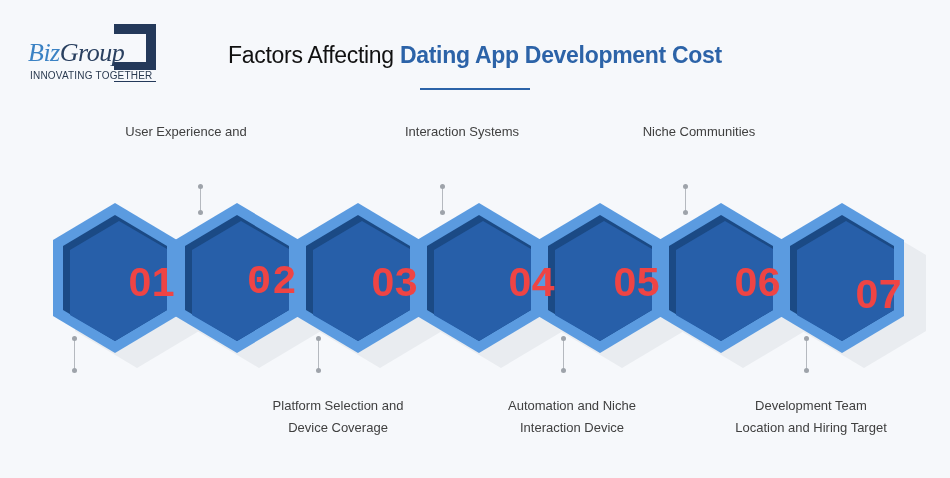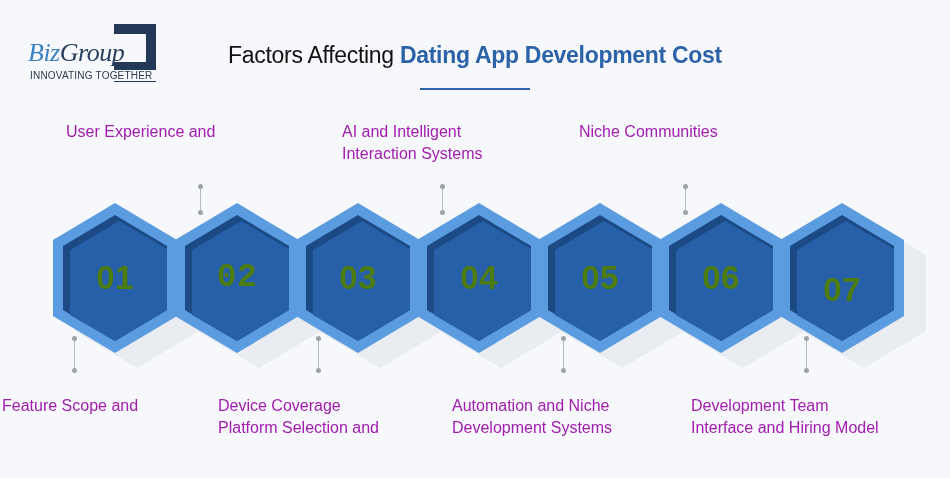--- a/index.html
+++ b/index.html
@@ -7,26 +7,26 @@
          font-family:"Liberation Sans", "DejaVu Sans", sans-serif; }
   .logo { position:absolute; left:24px; top:24px; width:132px; height:60px; }
   .logo-box2 { position:absolute; left:90px; top:0; width:42px; height:58px; background:#24395a; }
   .logo-box3 { position:absolute; left:66px; top:10px; width:56px; height:28px; background:#f6f8fb; }
   .logo-text { position:absolute; left:4px; top:14px; font-family:Liberation Serif, serif; font-style:italic; font-size:26px; color:#2a4060; letter-spacing:-0.5px; background:transparent; }
   .logo-text .biz { color:#3b82c4; }
   .logo-tag { position:absolute; left:6px; top:46px; font-size:10px; color:#2a3a50; letter-spacing:0.2px; background:#f6f8fb; padding-right:3px; }
   .title { position:absolute; left:0; width:950px; top:42px; text-align:center; font-size:23px; letter-spacing:-0.3px; color:#111; }
   .title .hl { color:#2c63a8; font-weight:bold; }
   .underline { position:absolute; left:420px; top:88px; width:110px; height:2px; background:#2c63a8; }
-  .label { position:absolute; width:240px; font-size:16px; line-height:22px; color:#a21caf; }
+  .label { position:absolute; width:240px; text-align:center; font-size:13px; line-height:22px; color:#404040; }
   .conn { position:absolute; width:1px; background:#b5b9bf; }
   .conn::before, .conn::after { content:""; position:absolute; left:-2px; width:5px; height:5px; border-radius:50%; background:#9ea3aa; }
   .conn::before { top:-2px; } .conn::after { bottom:-2px; }
   svg.hexes { position:absolute; left:0; top:0; }
-  .num { position:absolute; width:120px; text-align:center; top:259px; font-size:33px; font-weight:bold; color:#4d7c0f; letter-spacing:0.5px; }
+  .num { position:absolute; width:120px; text-align:right; top:259px; font-size:41px; font-weight:bold; color:#ef4444; letter-spacing:0.5px; }
 </style>
 </head>
 <body>
 
 <div class="logo">
   <div class="logo-box2"></div>
   <div class="logo-box3"></div>
   <div class="logo-text"><span class="biz">Biz</span><span>Group</span></div>
   <div class="logo-tag">INNOVATING TOGETHER</div>
 </div>
@@ -34,41 +34,39 @@
 <div class="title">
   <span>Factors Affecting</span>
   <span class="hl">Dating App Development Cost</span>
 </div>
 <div class="underline"></div>
 
 <div class="label" style="left:66px; top:121px;">
   <div>User Experience and</div>
 </div>
 <div class="label" style="left:342px; top:121px;">
-  <div>AI and Intelligent</div>
   <div>Interaction Systems</div>
 </div>
 <div class="label" style="left:579px; top:121px;">
   <div>Niche Communities</div>
 </div>
 
 <div class="label" style="left:2px; top:395px;">
-  <div>Feature Scope and</div>
 </div>
 <div class="label" style="left:218px; top:395px;">
+  <div>Platform Selection and</div>
   <div>Device Coverage</div>
-  <div>Platform Selection and</div>
 </div>
 <div class="label" style="left:452px; top:395px;">
   <div>Automation and Niche</div>
-  <div>Development Systems</div>
+  <div>Interaction Device</div>
 </div>
 <div class="label" style="left:691px; top:395px;">
   <div>Development Team</div>
-  <div>Interface and Hiring Model</div>
+  <div>Location and Hiring Target</div>
 </div>
 
 <div class="conn" style="left:200px; top:186px; height:27px;"></div>
 <div class="conn" style="left:442px; top:186px; height:27px;"></div>
 <div class="conn" style="left:685px; top:186px; height:27px;"></div>
 <div class="conn" style="left:74px; top:338px; height:33px;"></div>
 <div class="conn" style="left:318px; top:338px; height:33px;"></div>
 <div class="conn" style="left:563px; top:338px; height:33px;"></div>
 <div class="conn" style="left:806px; top:338px; height:33px;"></div>
 
@@ -97,16 +95,16 @@
   <use href="#hx" x="358" y="278"></use>
   <use href="#hx" x="479" y="278"></use>
   <use href="#hx" x="600" y="278"></use>
   <use href="#hx" x="721" y="278"></use>
   <use href="#hx" x="842" y="278"></use>
 </svg>
 
 <div class="num" style="left:55px;">01</div>
 <div class="num" style="left:177px;font-family:Liberation Mono, monospace;">02</div>
 <div class="num" style="left:298px;">03</div>
-<div class="num" style="left:419px;">04</div>
+<div class="num" style="left:435px;">04</div>
 <div class="num" style="left:540px;">05</div>
 <div class="num" style="left:661px;">06</div>
 <div class="num" style="left:782px;margin-top:12px;">07</div>
 
 </body></html>

